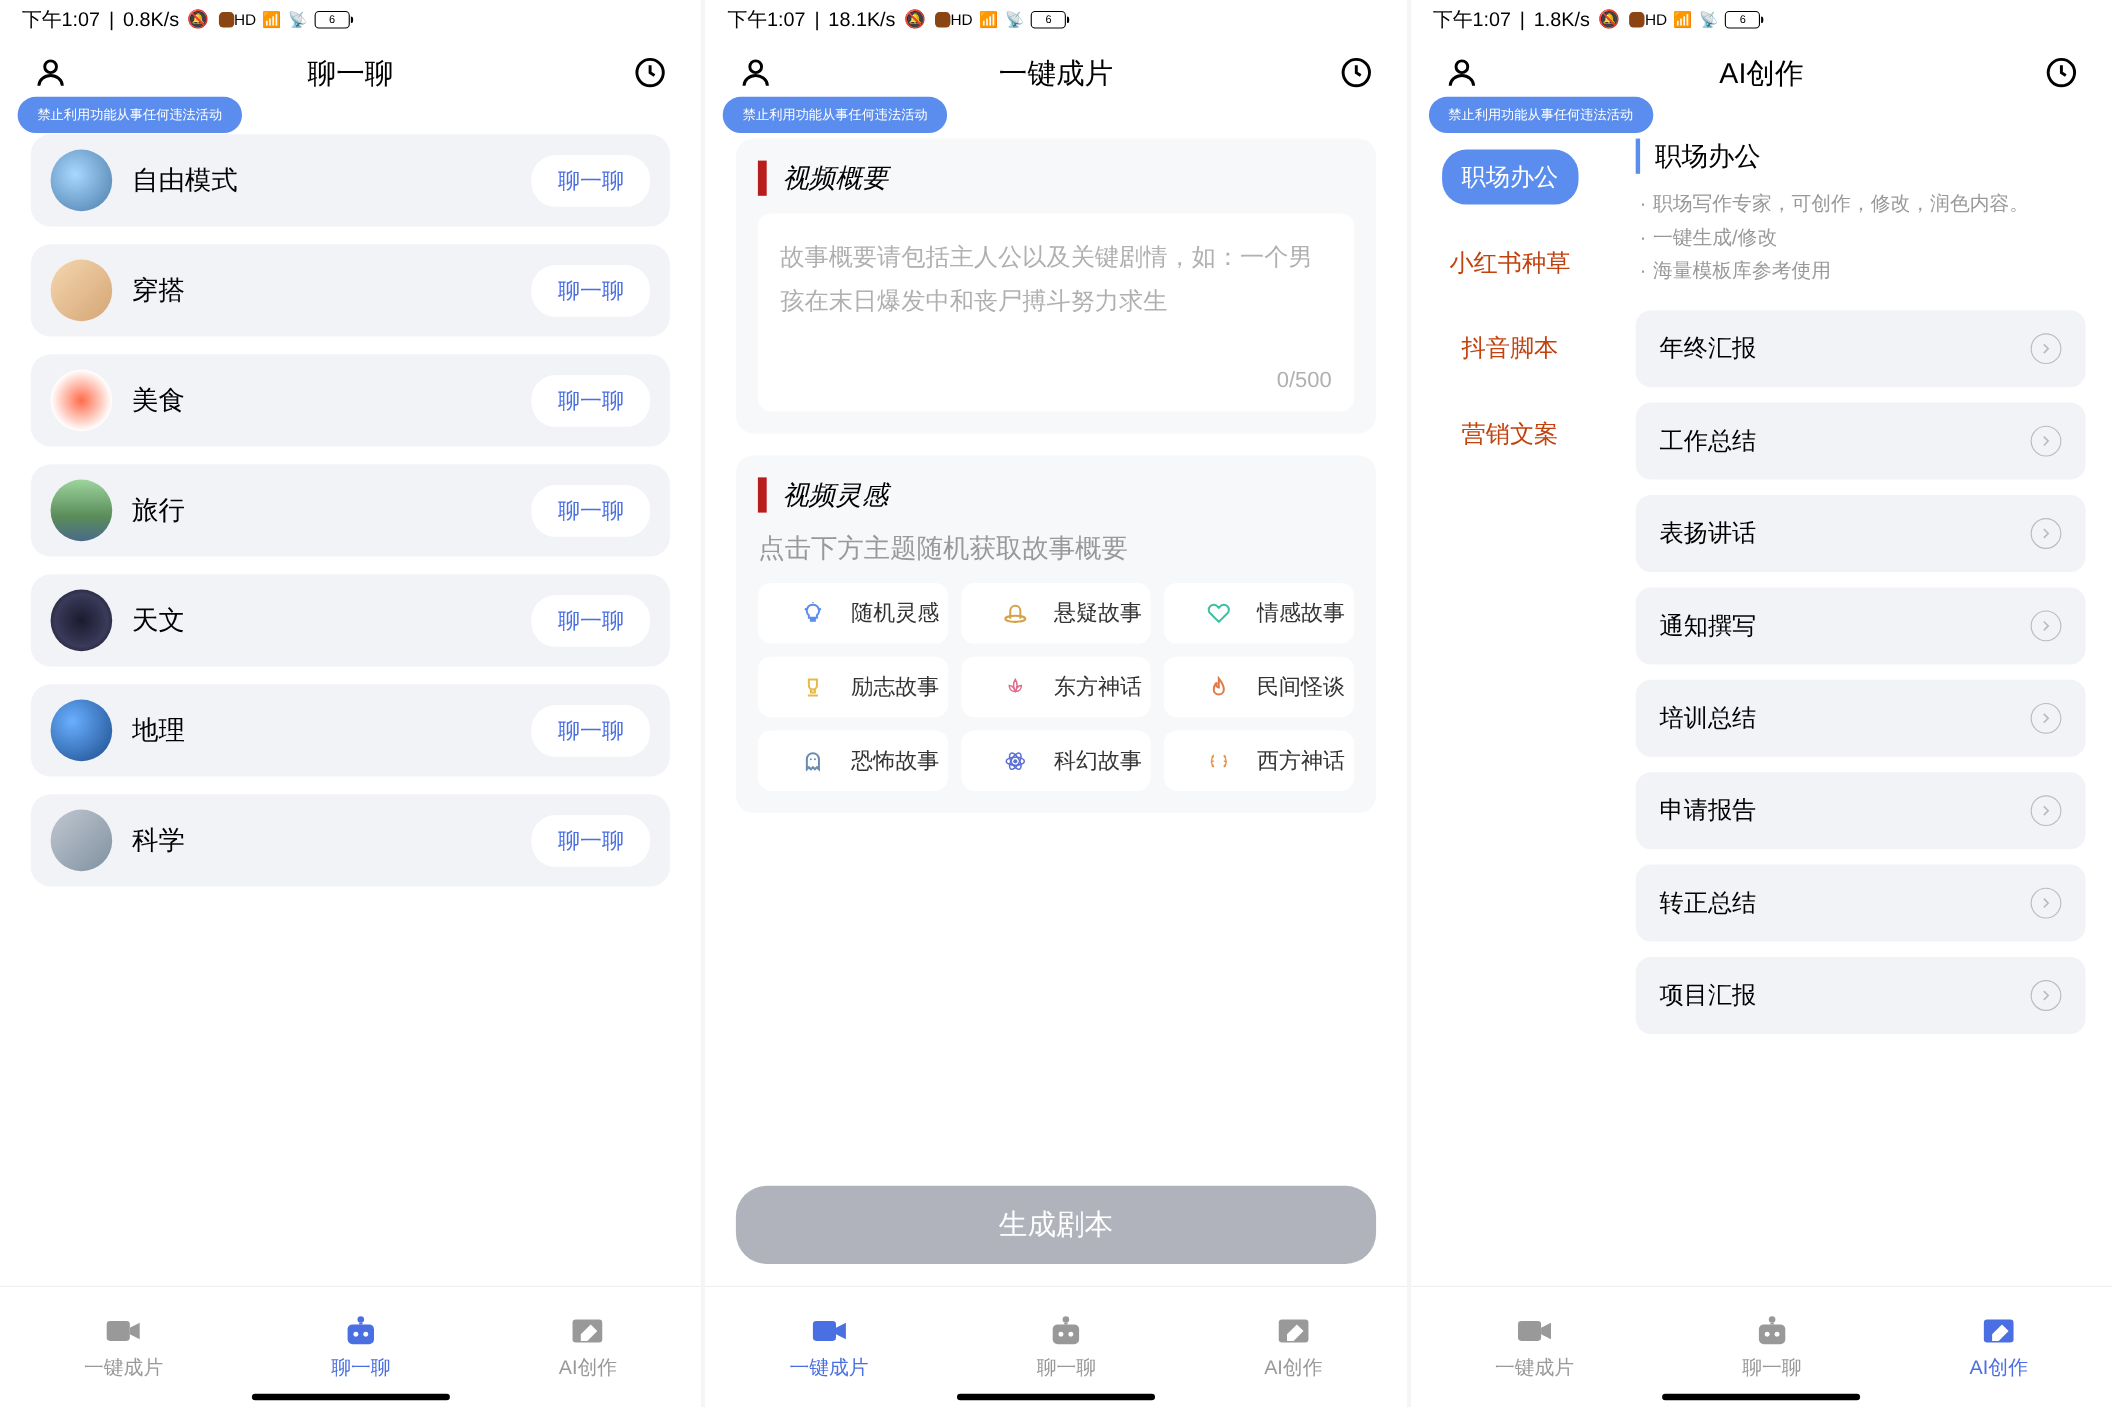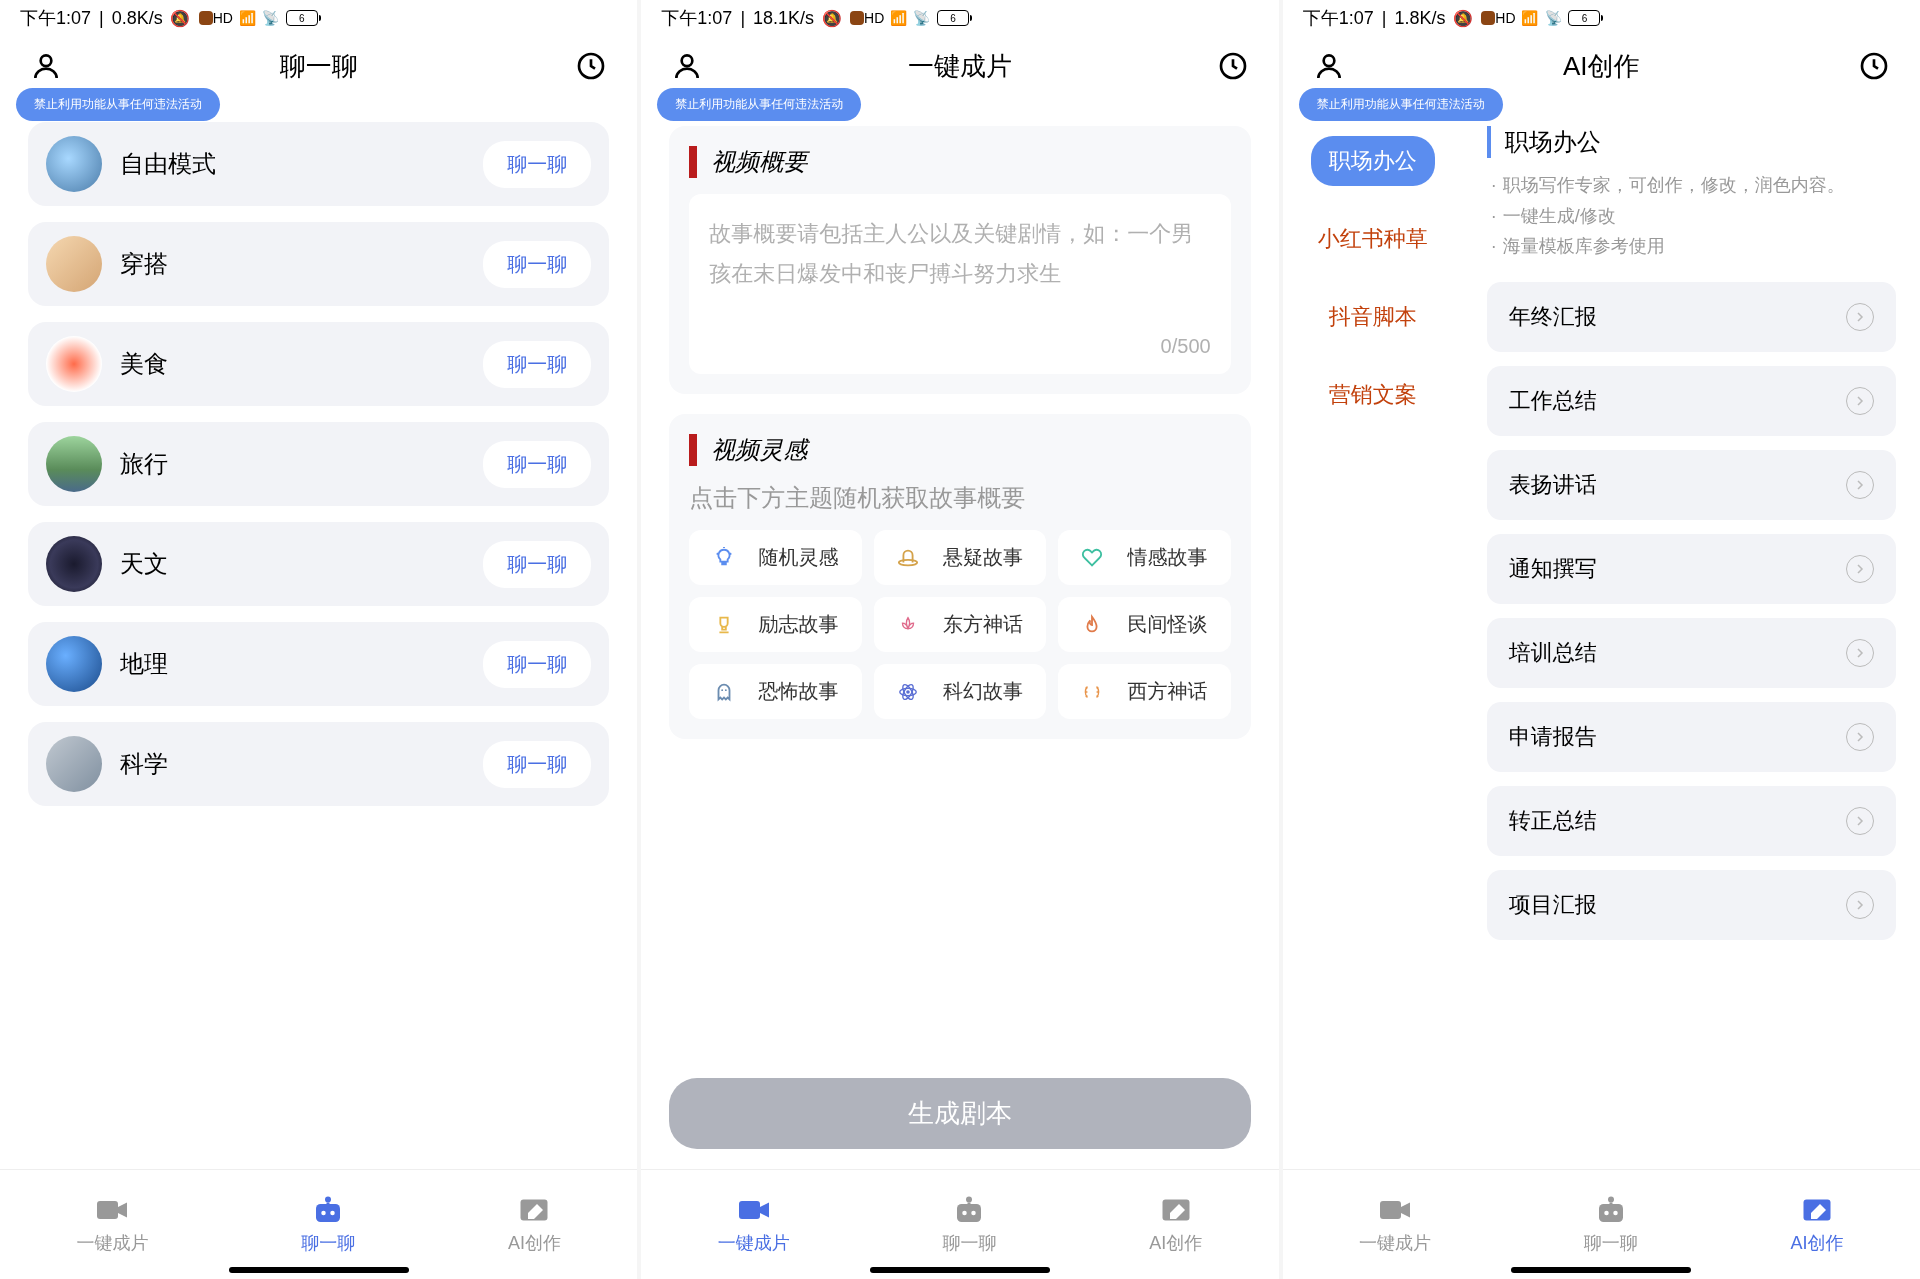--- a/index.html
+++ b/index.html
@@ -37,21 +37,21 @@
 .chat-btn { background: #fff; border-radius: 22px; padding: 10px 24px; font-size: 20px; color: #4A6FE3; }
 
 
 .section { background: #F7F8FA; border-radius: 16px; padding: 20px; margin-bottom: 20px; }
 .section-title { font-size: 24px; color: #000; padding-left: 14px; border-left: 8px solid #b91c1c; margin-bottom: 16px; font-style: italic; }
 .text-area { background: #fff; border-radius: 12px; padding: 20px; min-height: 180px; position: relative; }
 .text-placeholder { color: #b0b0b0; font-size: 22px; line-height: 1.8; }
 .char-count { position: absolute; bottom: 16px; right: 20px; color: #b0b0b0; font-size: 20px; margin-top: 13px; }
 .section-sub { color: #999; font-size: 24px; margin-bottom: 16px; }
 .inspiration-grid { display: grid; grid-template-columns: repeat(3, 1fr); gap: 12px; }
-.insp-tag { background: #fff; border-radius: 12px; padding: 14px 8px; display: flex; align-items: center; justify-content: center; gap: 24px; font-size: 20px; color: #333; }
+.insp-tag { background: #fff; border-radius: 12px; padding: 14px 8px; display: flex; align-items: center; justify-content: flex-end; gap: 24px; font-size: 20px; color: #333; }
 .insp-icon { width: 22px; height: 22px; flex-shrink: 0; }
 .generate-btn { background: #B0B3BC; color: #fff; border-radius: 28px; padding: 18px; text-align: center; font-size: 26px; margin: 0 28px 20px; }
 
 
 .ai-layout { display: flex; flex: 1; overflow: hidden; }
 .ai-sidebar { width: 180px; padding: 24px 0; display: flex; flex-direction: column; gap: 28px; align-items: center; }
 .ai-tab { font-size: 22px; color: #c2410c; padding: 10px 18px; border-radius: 22px; }
 .ai-tab.active { background: #5B8DEF; color: #fff; }
 .ai-main { flex: 1; padding: 20px 24px; overflow-y: auto; }
 .ai-section-title { font-size: 24px; color: #000; padding-left: 14px; border-left: 4px solid #5B8DEF; margin-bottom: 12px; }

